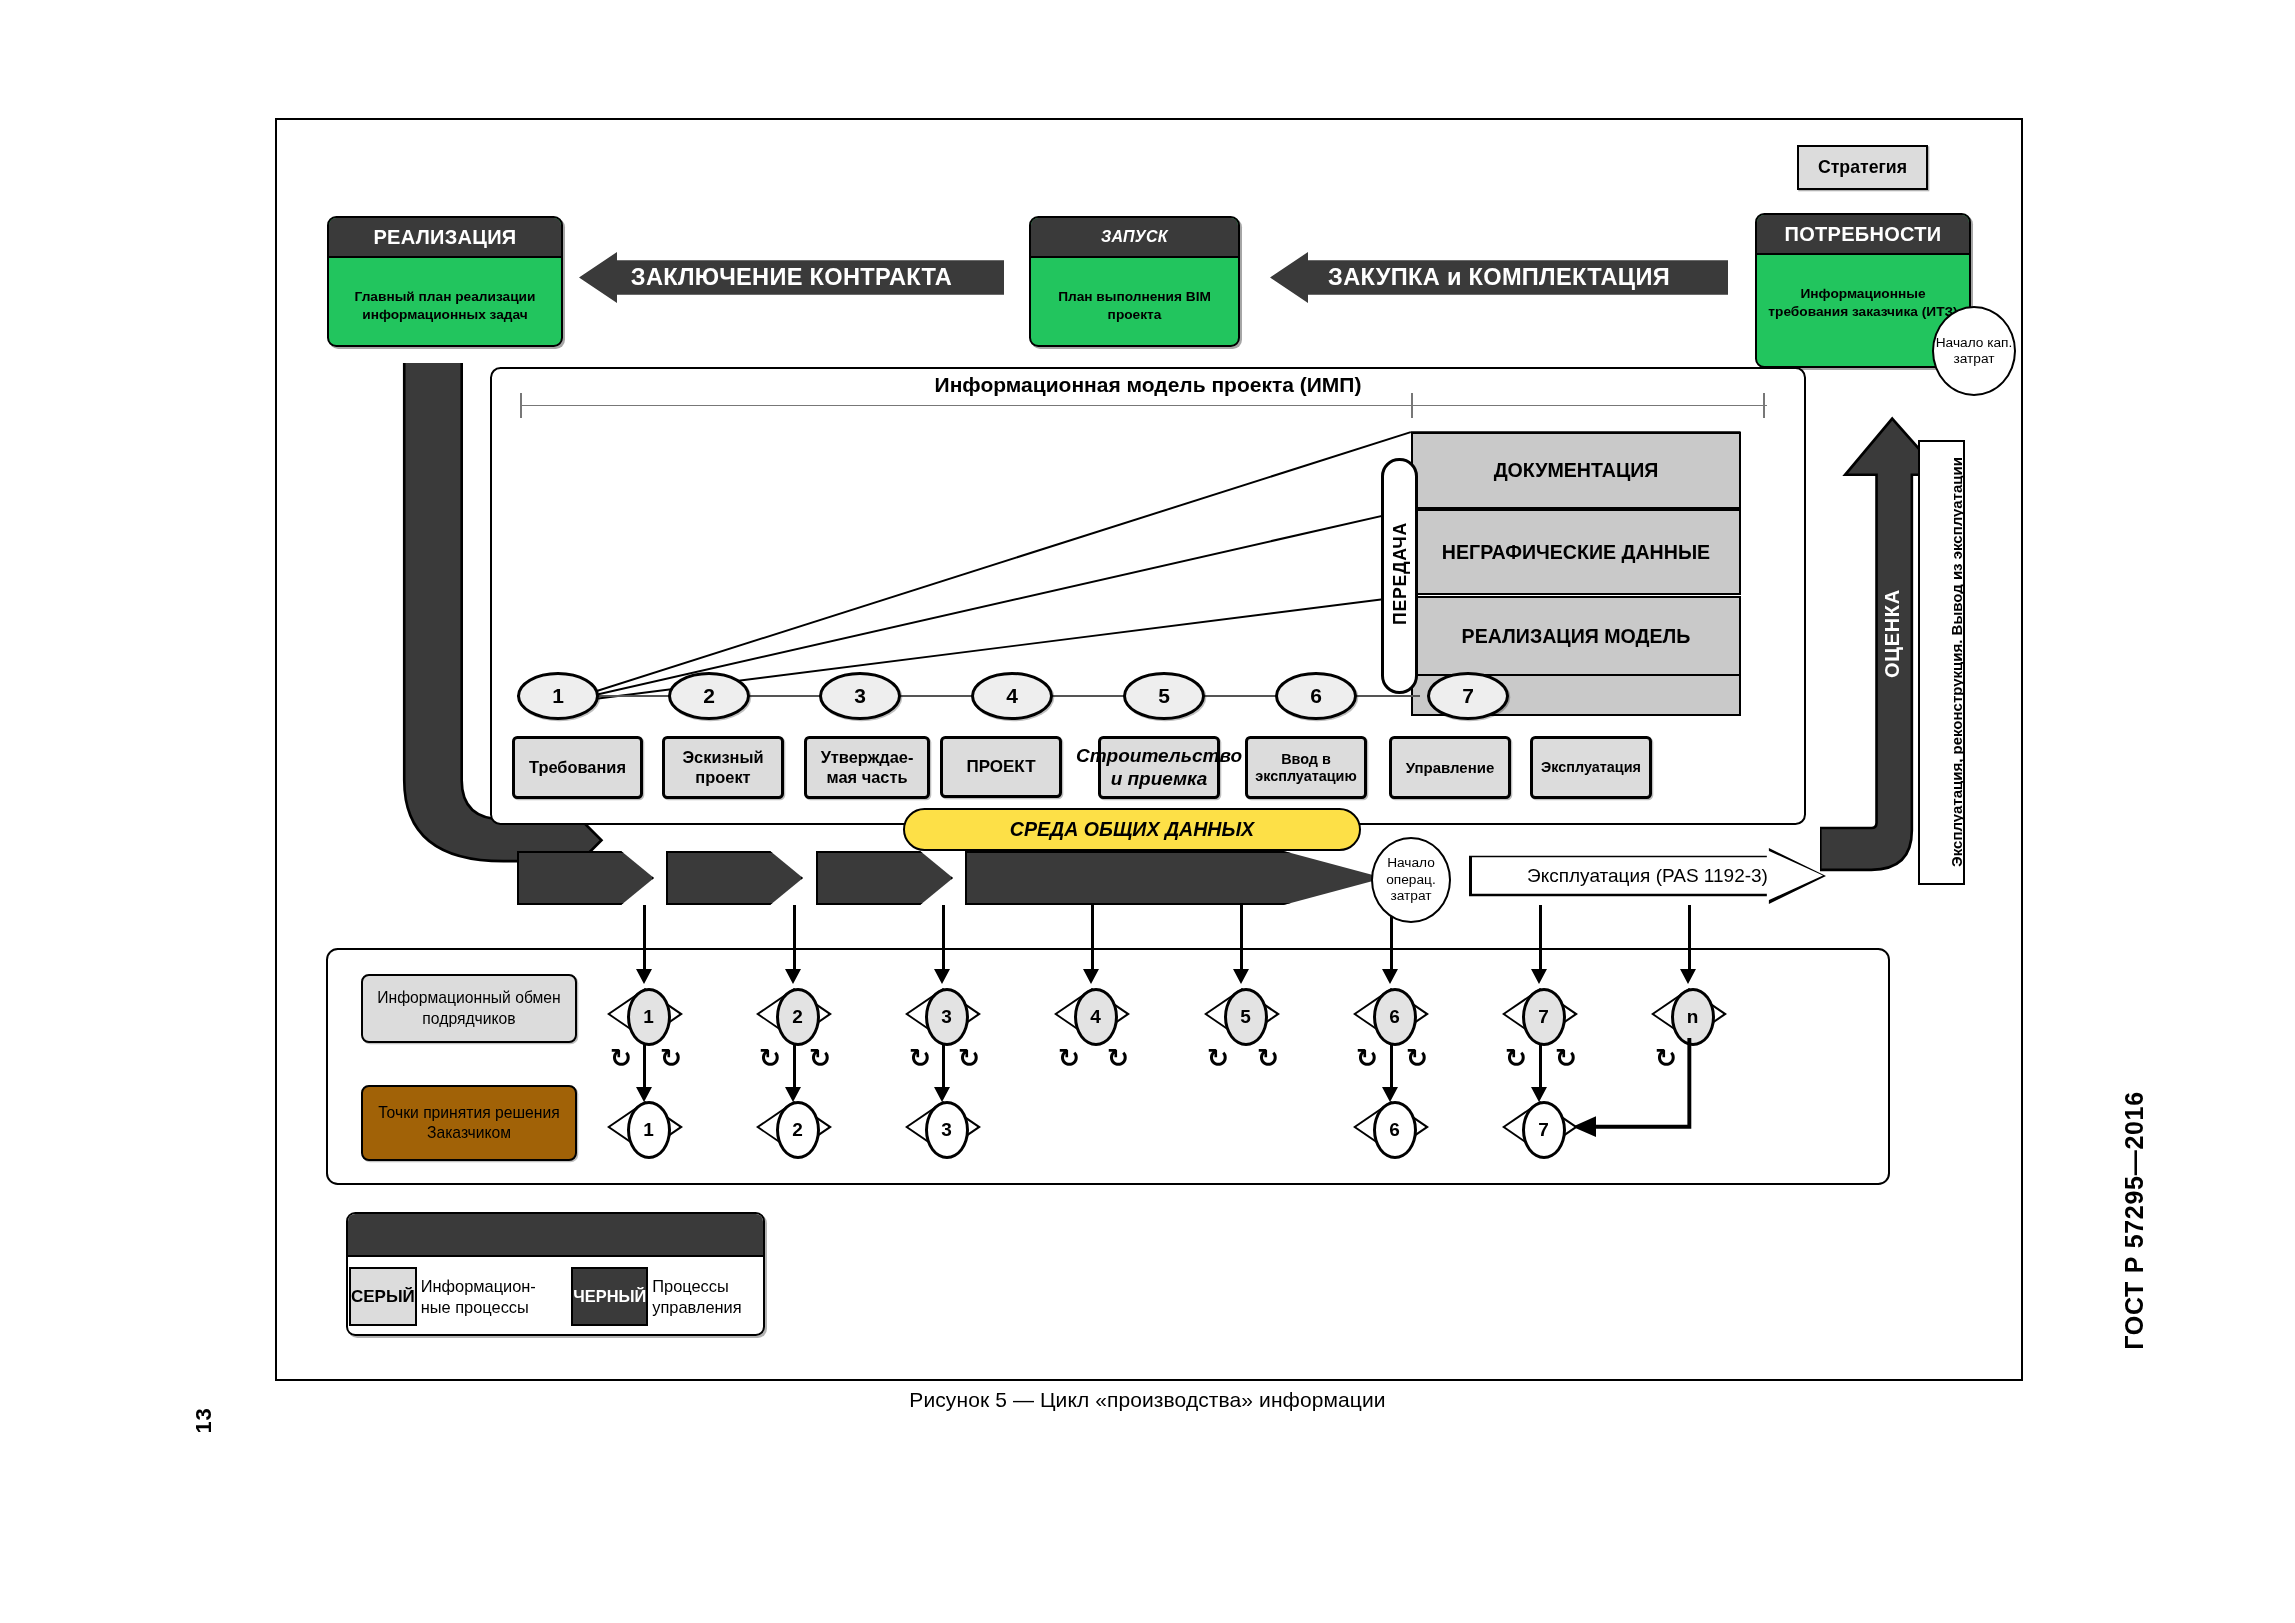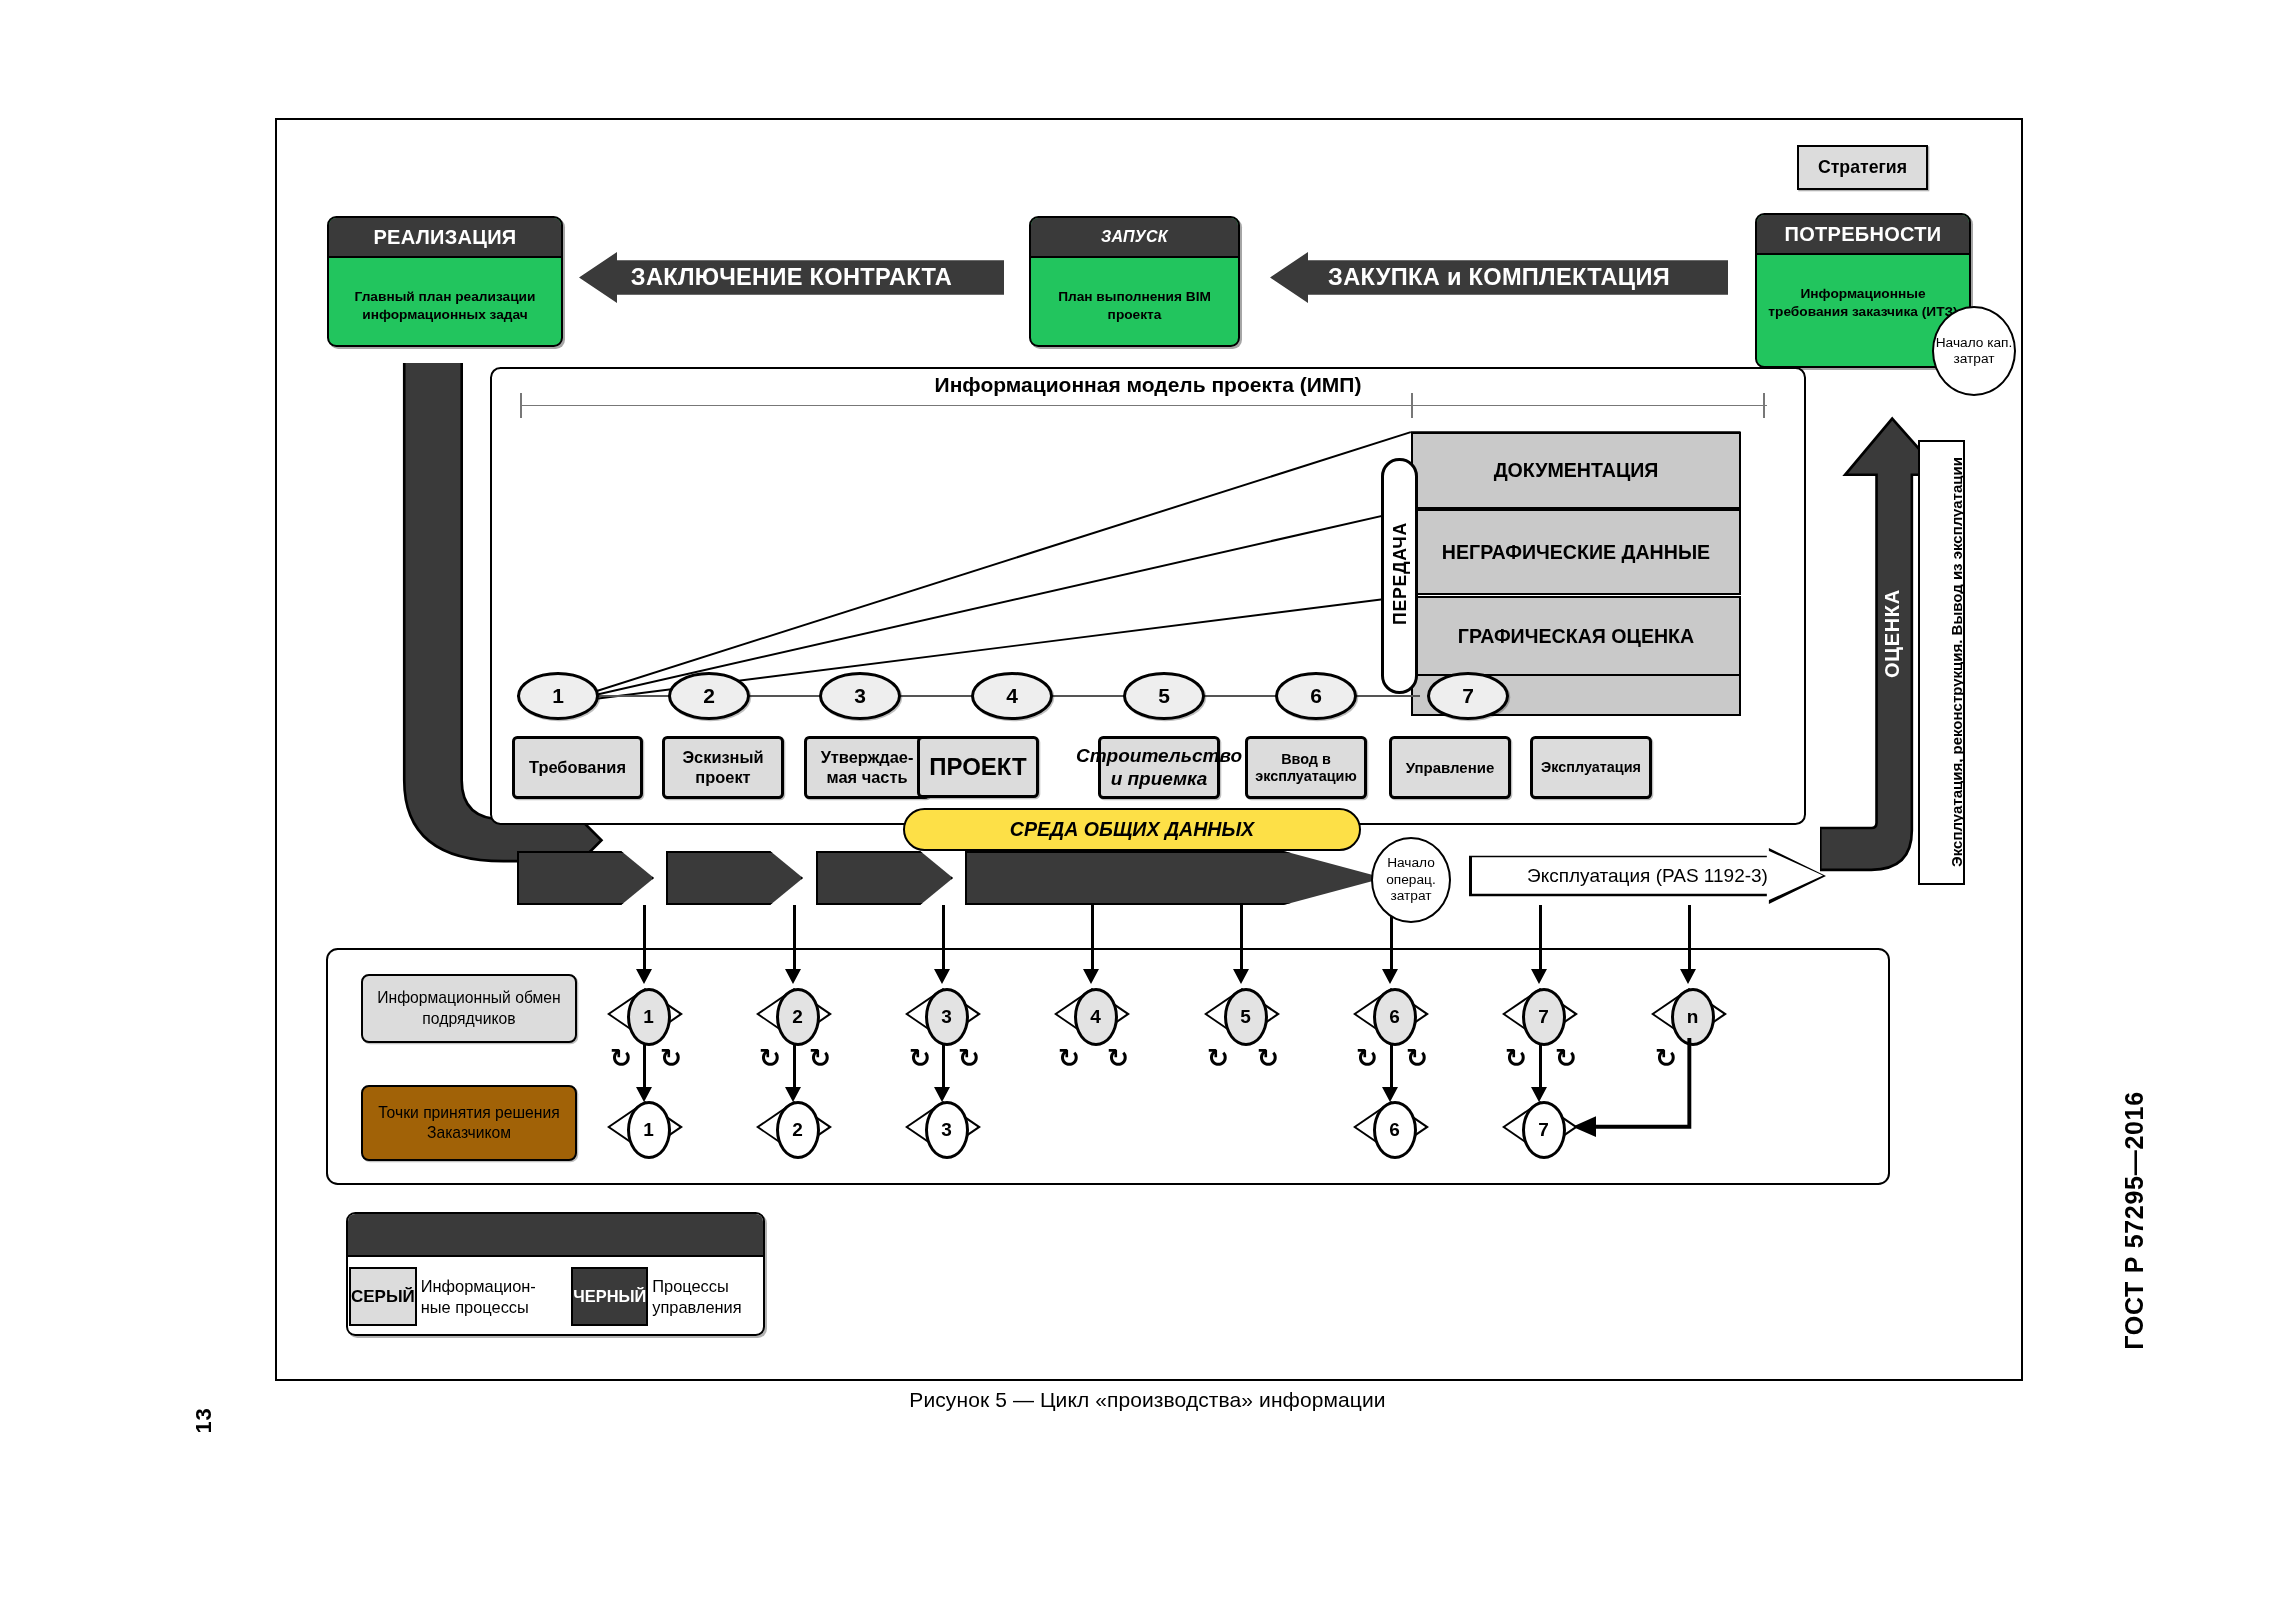--- a/index.html
+++ b/index.html
@@ -244,21 +244,21 @@
 <div class="abs" id="imp-panel"></div>
 <div class="abs" id="imp-title">Информационная модель проекта (ИМП)</div>
 <div class="abs" id="imp-rule"></div>
 <div class="abs" id="imp-tick-l"></div>
 <div class="abs" id="imp-tick-m"></div>
 <div class="abs" id="imp-tick-r"></div>
 
 <div class="abs" id="grey-tail"></div>
 <div class="abs greyband" id="doc-band">ДОКУМЕНТАЦИЯ</div>
 <div class="abs greyband" id="nongraf-band">НЕГРАФИЧЕСКИЕ ДАННЫЕ</div>
-<div class="abs greyband" id="graf-band">ГРАФИЧЕСКАЯ ОЦЕНКА</div>
+<div class="abs greyband" id="graf-band">РЕАЛИЗАЦИЯ МОДЕЛЬ</div>
 
 <svg id="fan" viewBox="0 0 2670 1930">
   <g stroke="#000" stroke-width="3" fill="none">
     <line x1="430" y1="895" x2="1735" y2="480"></line>
     <line x1="430" y1="895" x2="1735" y2="598"></line>
     <line x1="430" y1="895" x2="1735" y2="730"></line>
     <line x1="1735" y1="480" x2="2239" y2="480"></line>
   </g>
 </svg>
 
@@ -270,21 +270,21 @@
 <div class="abs stage-node" style="left:668px;top:672px;">2</div>
 <div class="abs stage-node" style="left:819px;top:672px;">3</div>
 <div class="abs stage-node" style="left:971px;top:672px;">4</div>
 <div class="abs stage-node" style="left:1123px;top:672px;">5</div>
 <div class="abs stage-node" style="left:1275px;top:672px;">6</div>
 <div class="abs stage-node" style="left:1427px;top:672px;">7</div>
 
 <div class="abs stage-card" style="left:512px;top:736px;width:131px;height:63px;font-size:16.4px;">Требования</div>
 <div class="abs stage-card" style="left:662px;top:736px;width:122px;height:63px;font-size:16.4px;">Эскизный проект</div>
 <div class="abs stage-card" style="left:804px;top:736px;width:126px;height:63px;font-size:16.4px;">Утверждае- мая часть</div>
-<div class="abs stage-card" style="left:917px;top:736px;width:122px;height:62px;font-size:24px;">ПРОЕКТ</div>
+<div class="abs stage-card" style="left:940px;top:736px;width:122px;height:62px;font-size:17px;">ПРОЕКТ</div>
 <div class="abs stage-card" style="left:1098px;top:736px;width:122px;height:63px;font-size:19px;font-style:italic;">Строительство и приемка</div>
 <div class="abs stage-card" style="left:1245px;top:736px;width:122px;height:63px;font-size:14.4px;">Ввод в эксплуатацию</div>
 <div class="abs stage-card" style="left:1389px;top:736px;width:122px;height:63px;font-size:15px;">Управление</div>
 <div class="abs stage-card" style="left:1530px;top:736px;width:122px;height:63px;font-size:14.4px;">Эксплуатация</div>
 
 <div class="abs" id="cde">СРЕДА ОБЩИХ ДАННЫХ</div>
 
 <div class="abs chevron" style="left:517px;top:851px;width:137px;height:54px;"></div>
 <div class="abs chevron" style="left:666px;top:851px;width:137px;height:54px;"></div>
 <div class="abs chevron" style="left:816px;top:851px;width:137px;height:54px;"></div>

